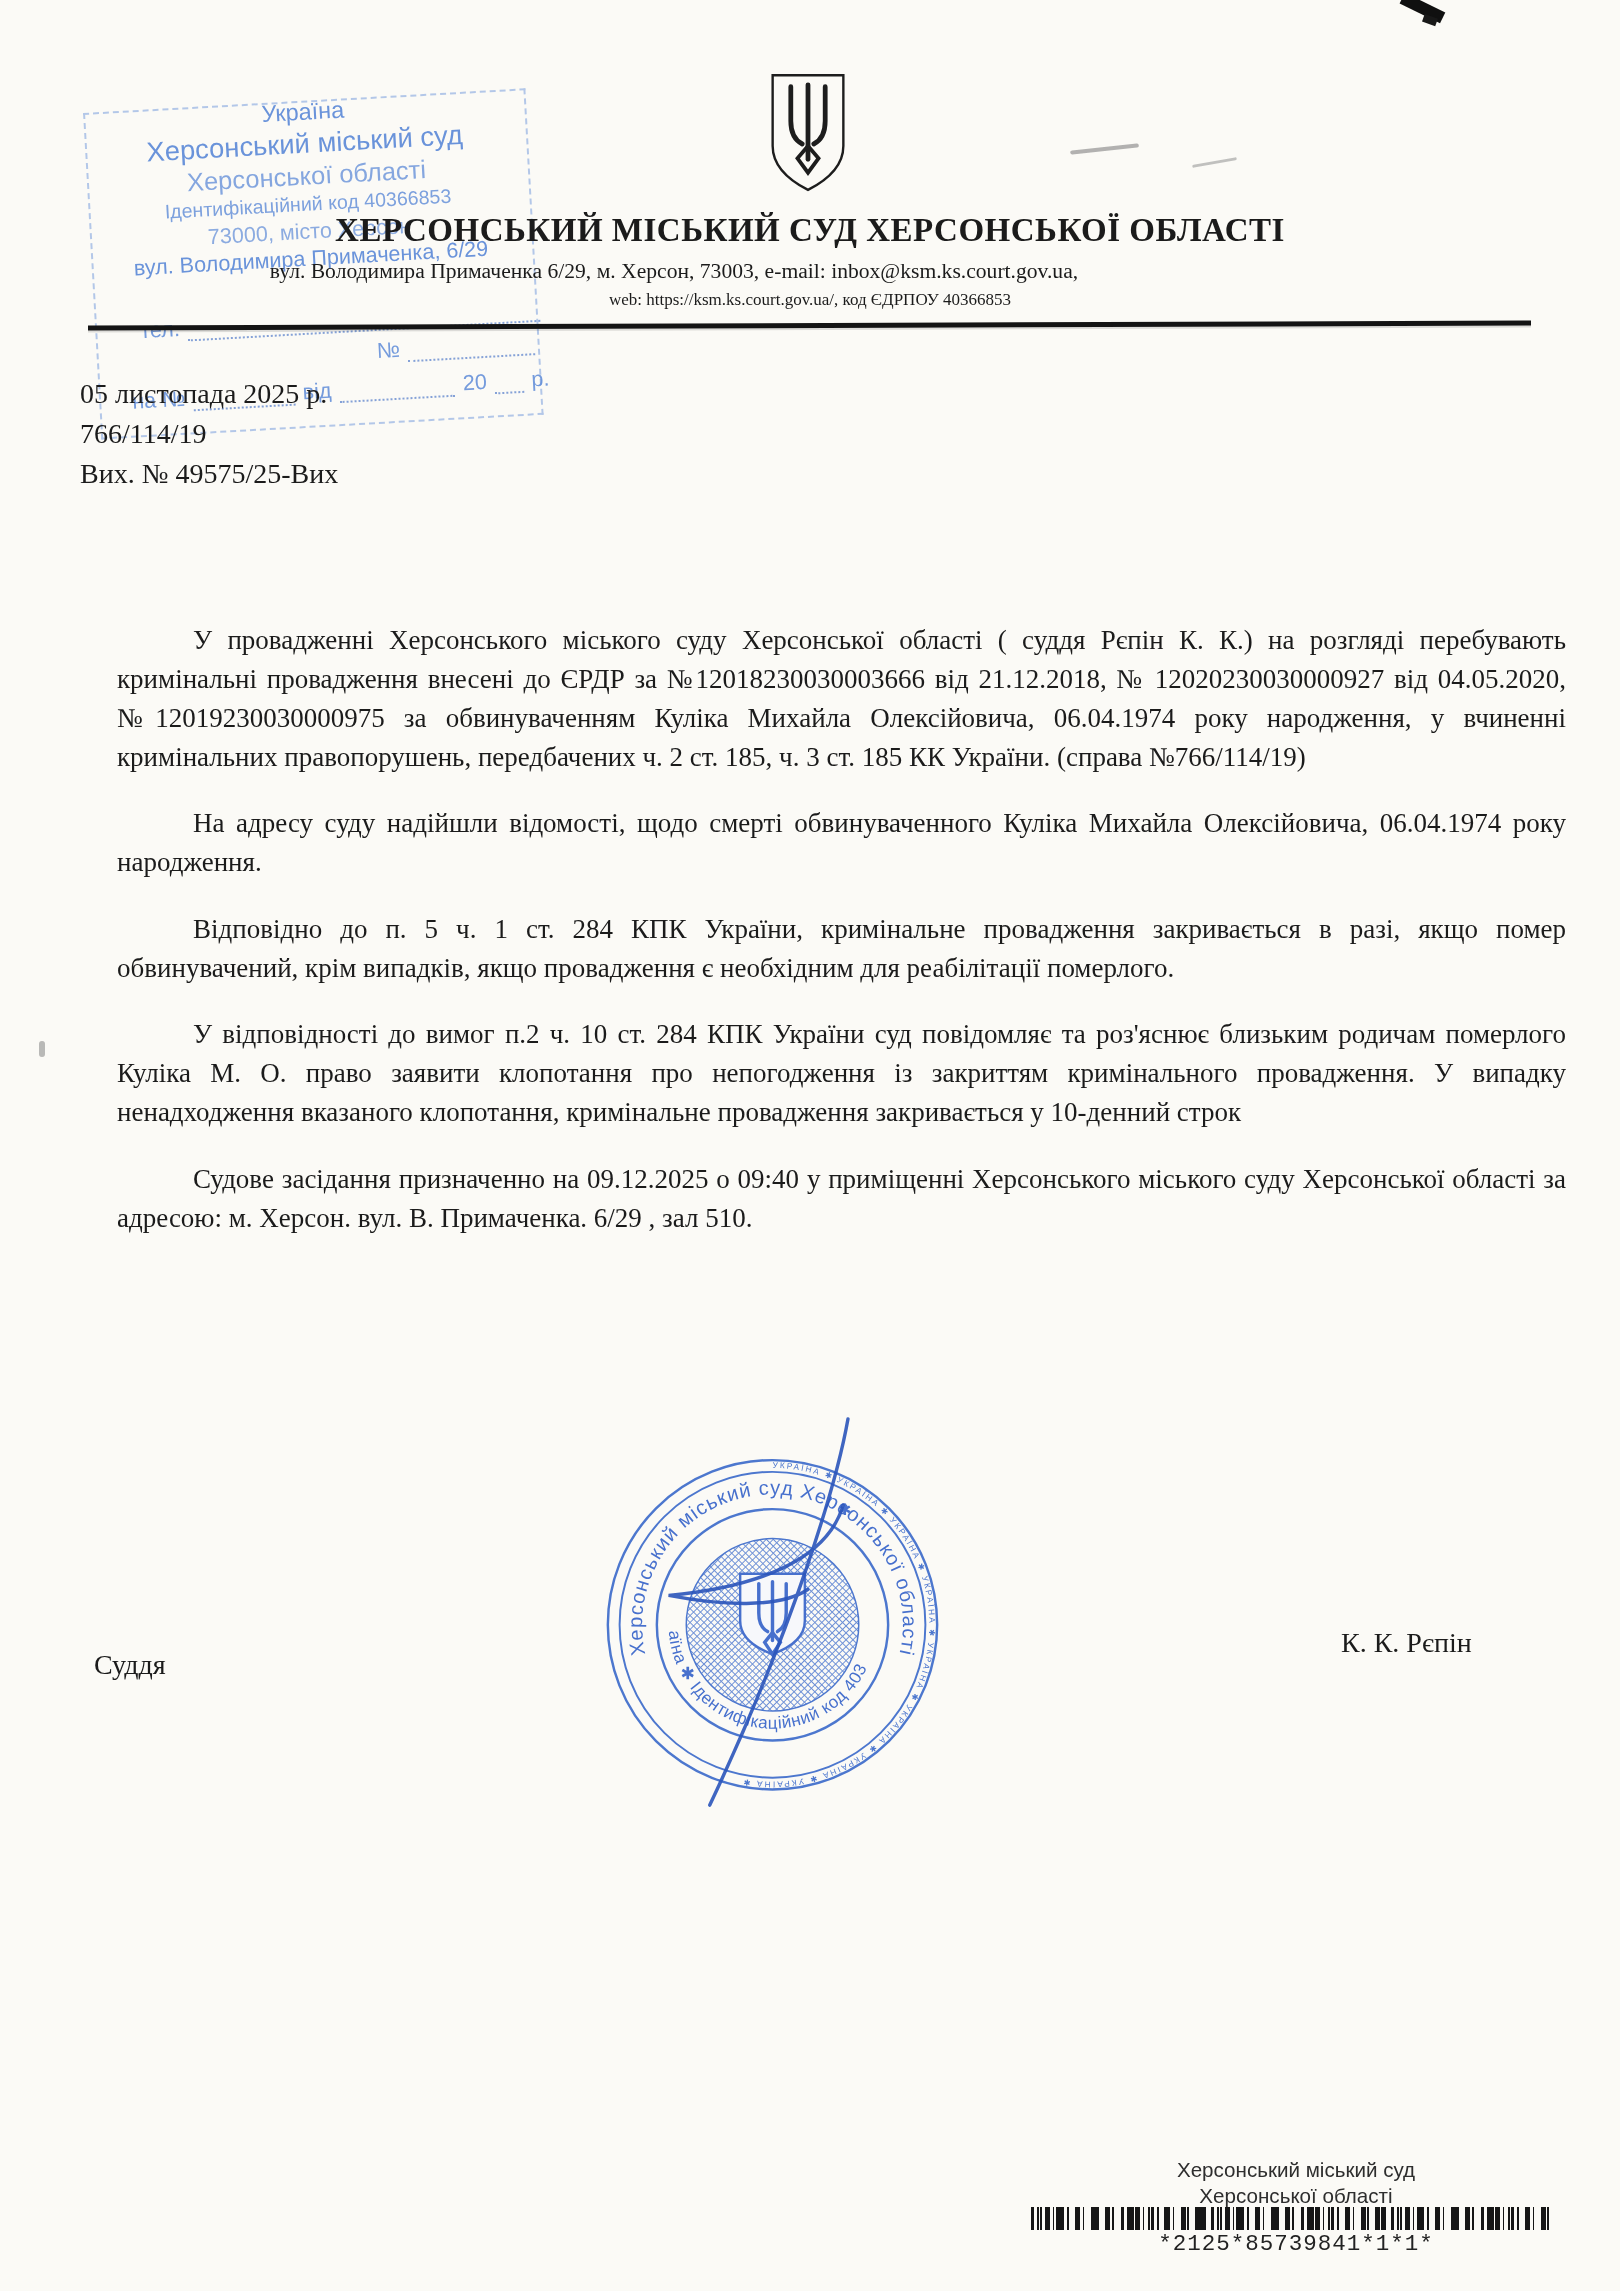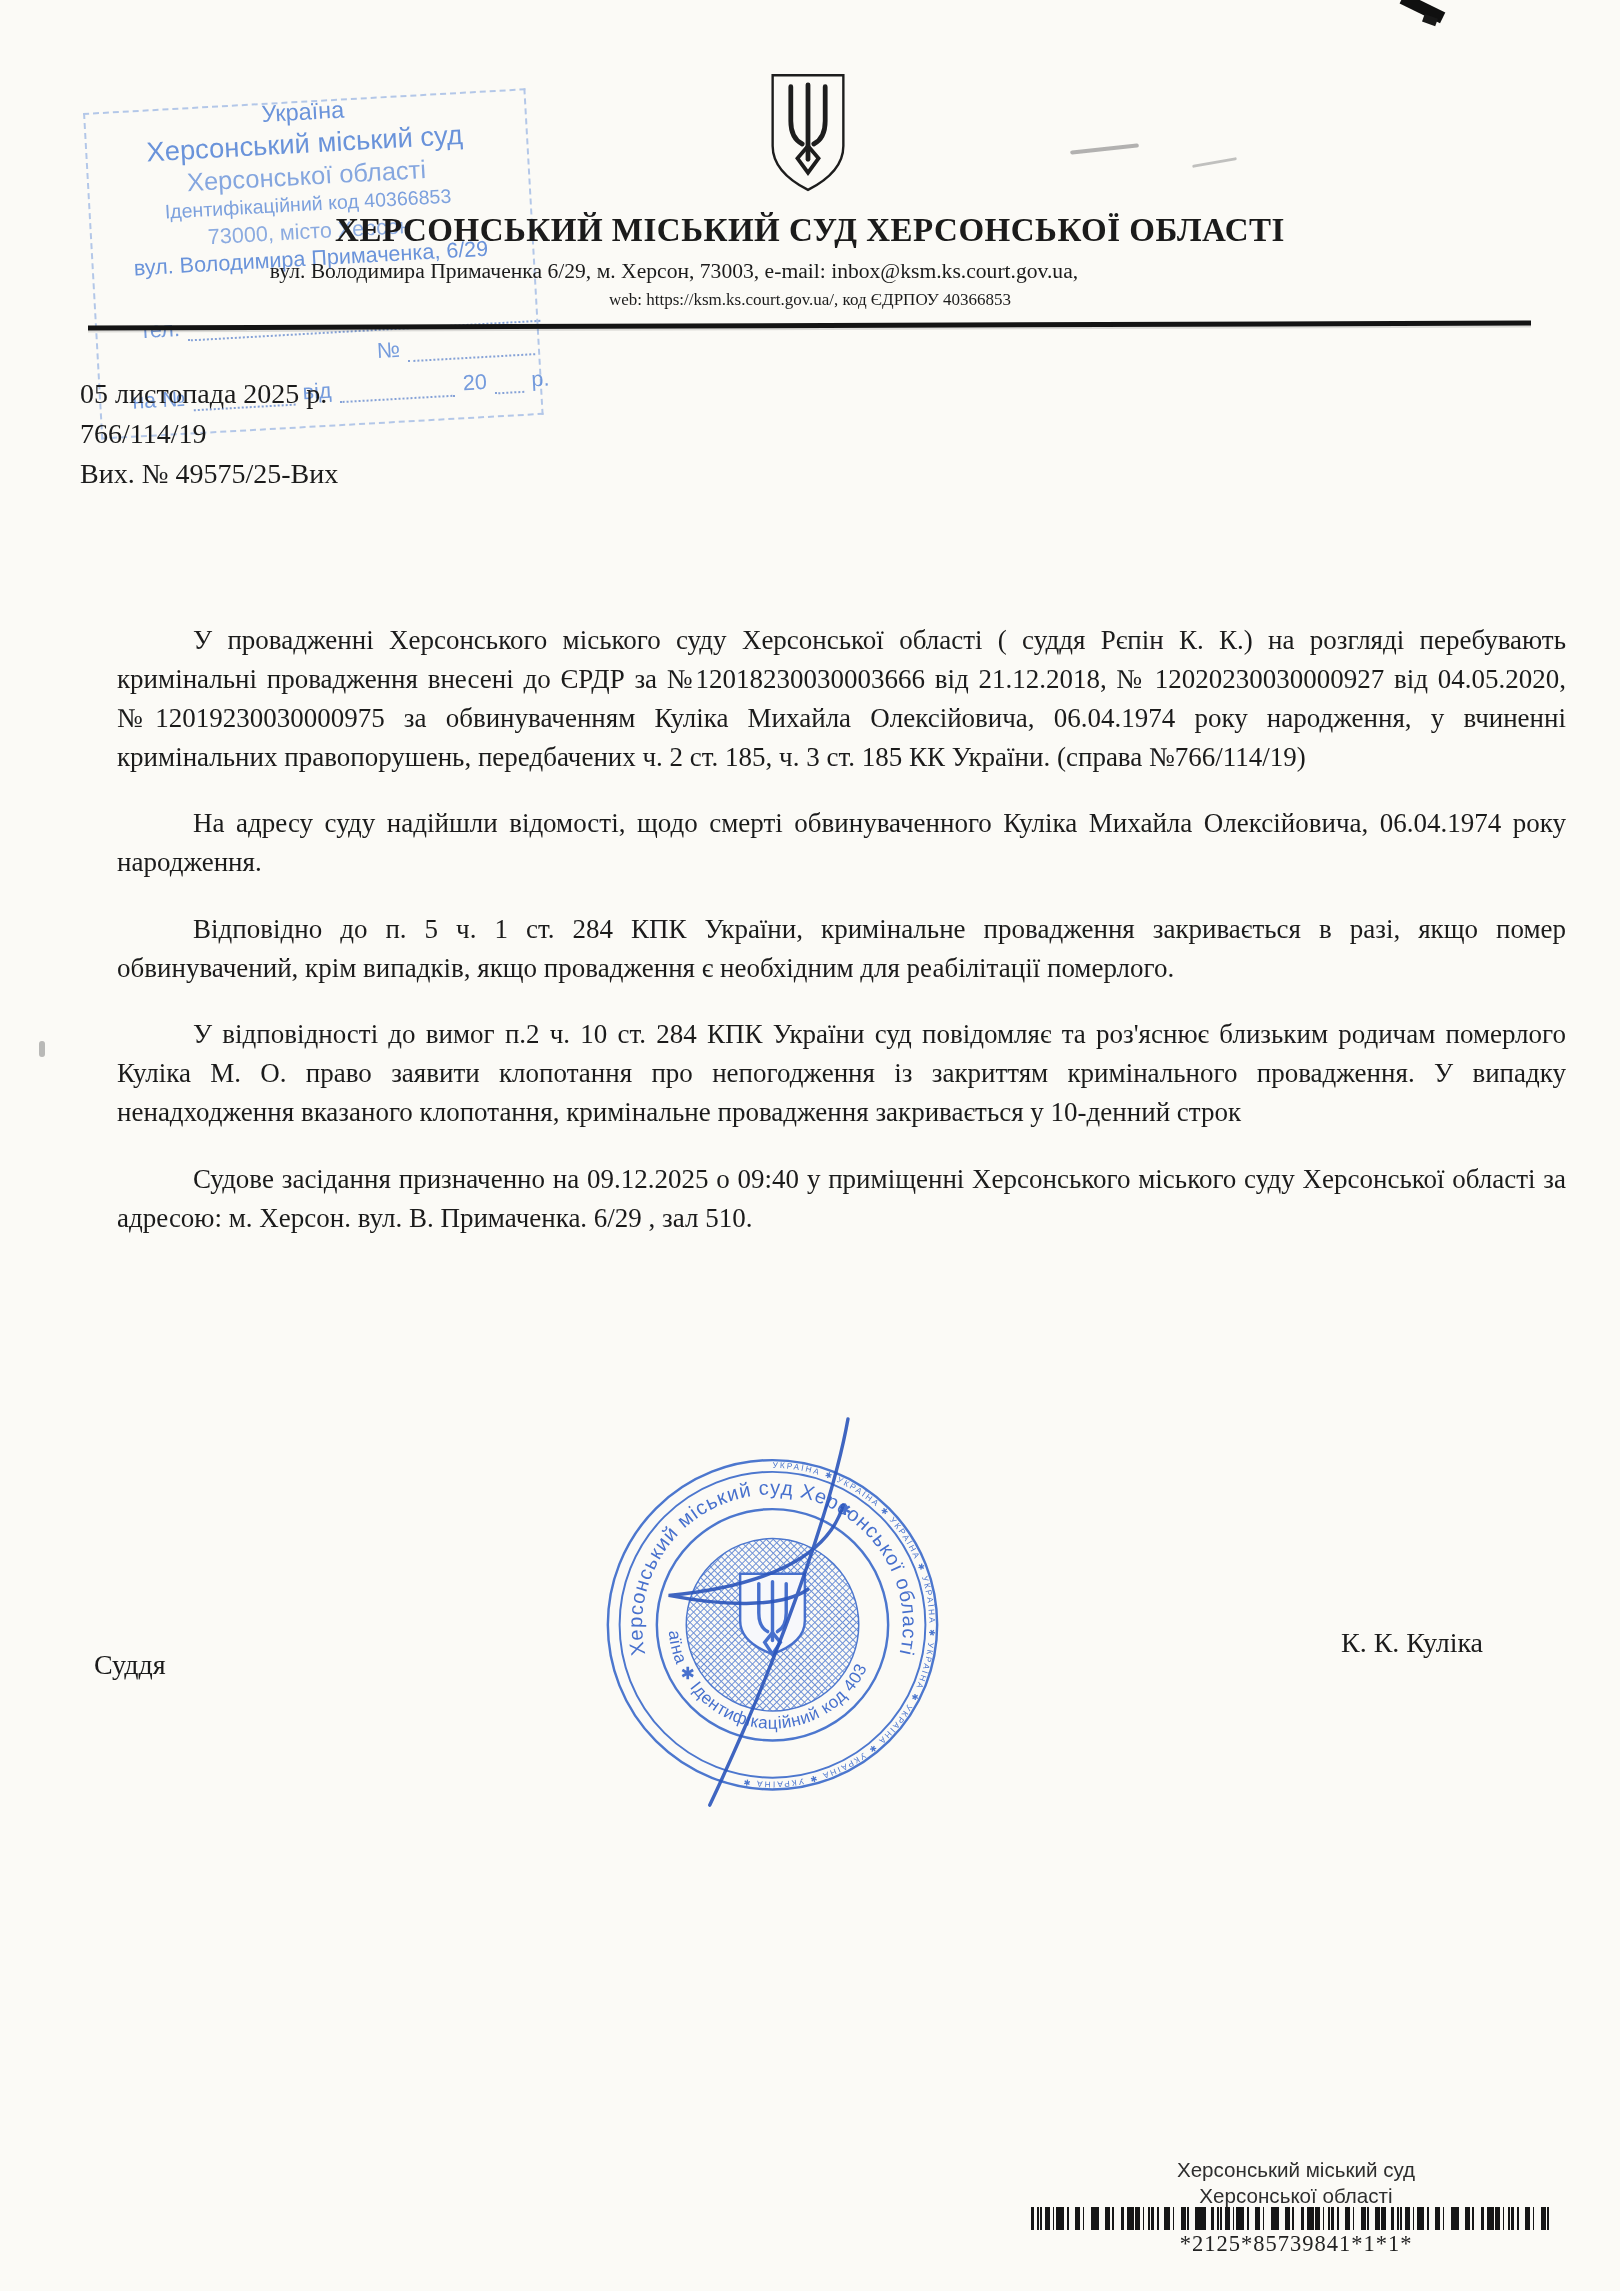--- a/index.html
+++ b/index.html
@@ -65,21 +65,21 @@
   .footer-line{position:absolute;left:1127px;width:338px;text-align:center;
     font-family:"Liberation Sans","DejaVu Sans",sans-serif;font-size:20.6px;color:#2e2e2e;z-index:2;}
   .f1{top:2158px;} .f2{top:2184px;}
   .barcode{
     position:absolute;left:1031px;top:2207px;width:523px;height:22.5px;z-index:2;
     background-image:
       repeating-linear-gradient(90deg,#161616 0 2.9px,transparent 2.9px 5.9px,#161616 5.9px 7.8px,transparent 7.8px 13.7px,#161616 13.7px 18.6px,transparent 18.6px 21.6px,#161616 21.6px 23.5px,transparent 23.5px 30px),
       repeating-linear-gradient(90deg,transparent 0 8.8px,#161616 8.8px 10.8px,transparent 10.8px 25.5px,#161616 25.5px 31px,transparent 31px 36px);
   }
   .barcode-value{position:absolute;left:1127px;top:2231px;width:338px;text-align:center;
-    font-family:Liberation Serif, serif;font-size:22.5px;letter-spacing:1px;color:#222;z-index:2;}
+    font-family:Liberation Mono, monospace;font-size:22.5px;letter-spacing:1px;color:#222;z-index:2;}
   
   .art{position:absolute;z-index:4;}
   .art-corner{left:1400px;top:2px;width:45px;height:11.8px;background:#101010;transform:rotate(26deg);}
   .art-corner2{left:1423px;top:15.7px;width:13.7px;height:7.8px;background:#181818;transform:rotate(20deg);}
   .art-dash1{left:1070px;top:147px;width:69px;height:3.9px;background:#8a8a8a;transform:rotate(-6deg);opacity:.65;border-radius:2px;}
   .art-dash2{left:1192px;top:161px;width:45px;height:2.9px;background:#9a9a9a;transform:rotate(-10deg);opacity:.6;border-radius:2px;}
   .art-speck{left:39px;top:1041px;width:5.9px;height:15.7px;background:#777;opacity:.5;border-radius:2.9px;}
 </style>
 </head>
 <body>
@@ -182,21 +182,21 @@
         <text x="243" y="106" font-family="Liberation Sans, sans-serif" font-size="16" fill="#2f5ec8">✱</text>
       </g>
       <g fill="none" stroke="#2b55bb" stroke-width="3.5" stroke-linecap="round" opacity="0.9">
         <path d="M253,8 C242,70 200,215 112,402"></path>
         <path d="M248,96 C232,152 160,180 70,188 C122,198 182,202 212,182"></path>
       </g>
     </svg>
   </div>
 
   <div class="judge-label">Суддя</div>
-  <div class="judge-name">К. К. Куліка</div>
+  <div class="judge-name">К. К. Рєпін</div>
 
   <div class="footer-line f1">Херсонський міський суд</div>
   <div class="footer-line f2">Херсонської області</div>
   <div class="barcode"></div>
   <div class="barcode-value">*2125*85739841*1*1*</div>
 
   <div class="art art-corner"></div>
   <div class="art art-corner2"></div>
   <div class="art art-dash1"></div>
   <div class="art art-dash2"></div>

